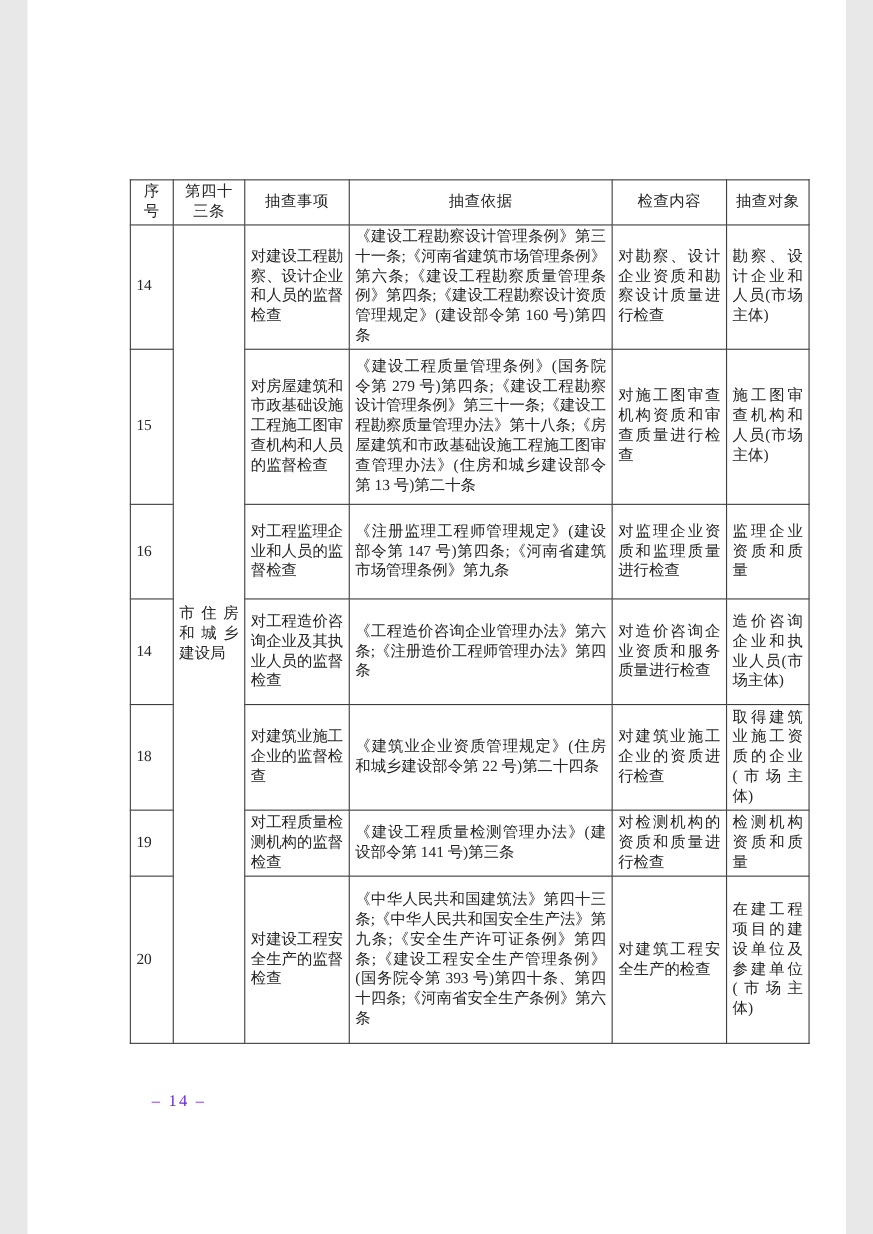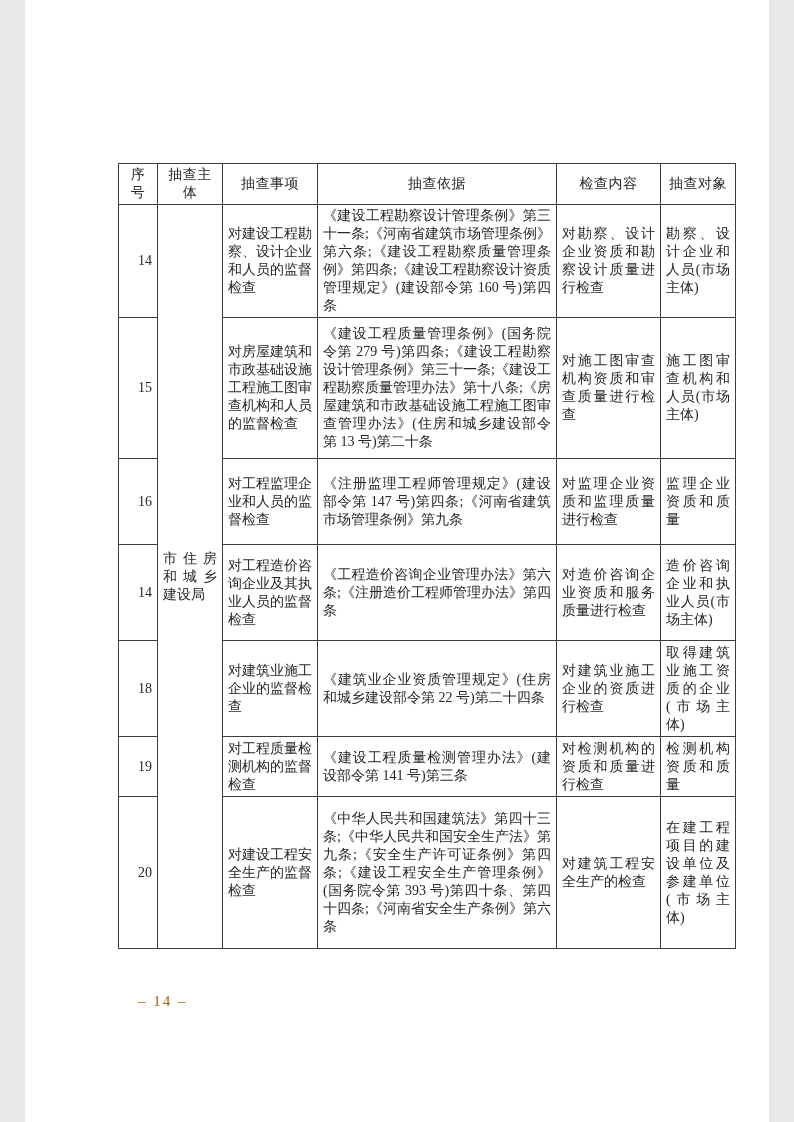--- a/index.html
+++ b/index.html
@@ -34,21 +34,21 @@
     line-height: 18px;
     box-sizing: border-box;
     overflow: hidden;
   }
   table.insp th {
     text-align: center;
     height: 35px;
     letter-spacing: 0.5px;
   }
   td.c-no {
-    text-align: right;
+    text-align: left;
   }
   td.c-subject {
     text-align: justify;
     text-justify: inter-character;
     padding: 2px 4px;
     line-height: 20px;
   }
   td.c-item, td.c-content, td.c-target {
     text-align: justify;
     text-justify: inter-character;
@@ -60,41 +60,41 @@
     text-justify: inter-character;
     padding: 2px 10px;
     line-height: 18px;
   }
   .page-number {
     position: absolute;
     left: 113px;
     top: 993px;
     font-size: 15px;
     letter-spacing: 2px;
-    color: #a16207;
+    color: #6d28d9;
   }
 </style>
 </head>
 <body>
 
 <div class="page">
 
   <table class="insp">
     <colgroup>
       <col style="width:39px">
       <col style="width:65px">
       <col style="width:95px">
       <col style="width:239px">
       <col style="width:104px">
       <col style="width:75px">
     </colgroup>
     <tbody>
         <tr>
       <th>序号</th>
-      <th>抽查主体</th>
+      <th>第四十三条</th>
       <th>抽查事项</th>
       <th>抽查依据</th>
       <th>检查内容</th>
       <th>抽查对象</th>
     </tr>
     <tr style="height:113px">
       <td class="c-no">14</td>
       <td class="c-subject" rowspan="7">市住房和城乡建设局</td>
       <td class="c-item">对建设工程勘察、设计企业和人员的监督检查</td>
       <td class="c-basis">《建设工程勘察设计管理条例》第三十一条;《河南省建筑市场管理条例》第六条;《建设工程勘察质量管理条例》第四条;《建设工程勘察设计资质管理规定》(建设部令第 160 号)第四条</td>

